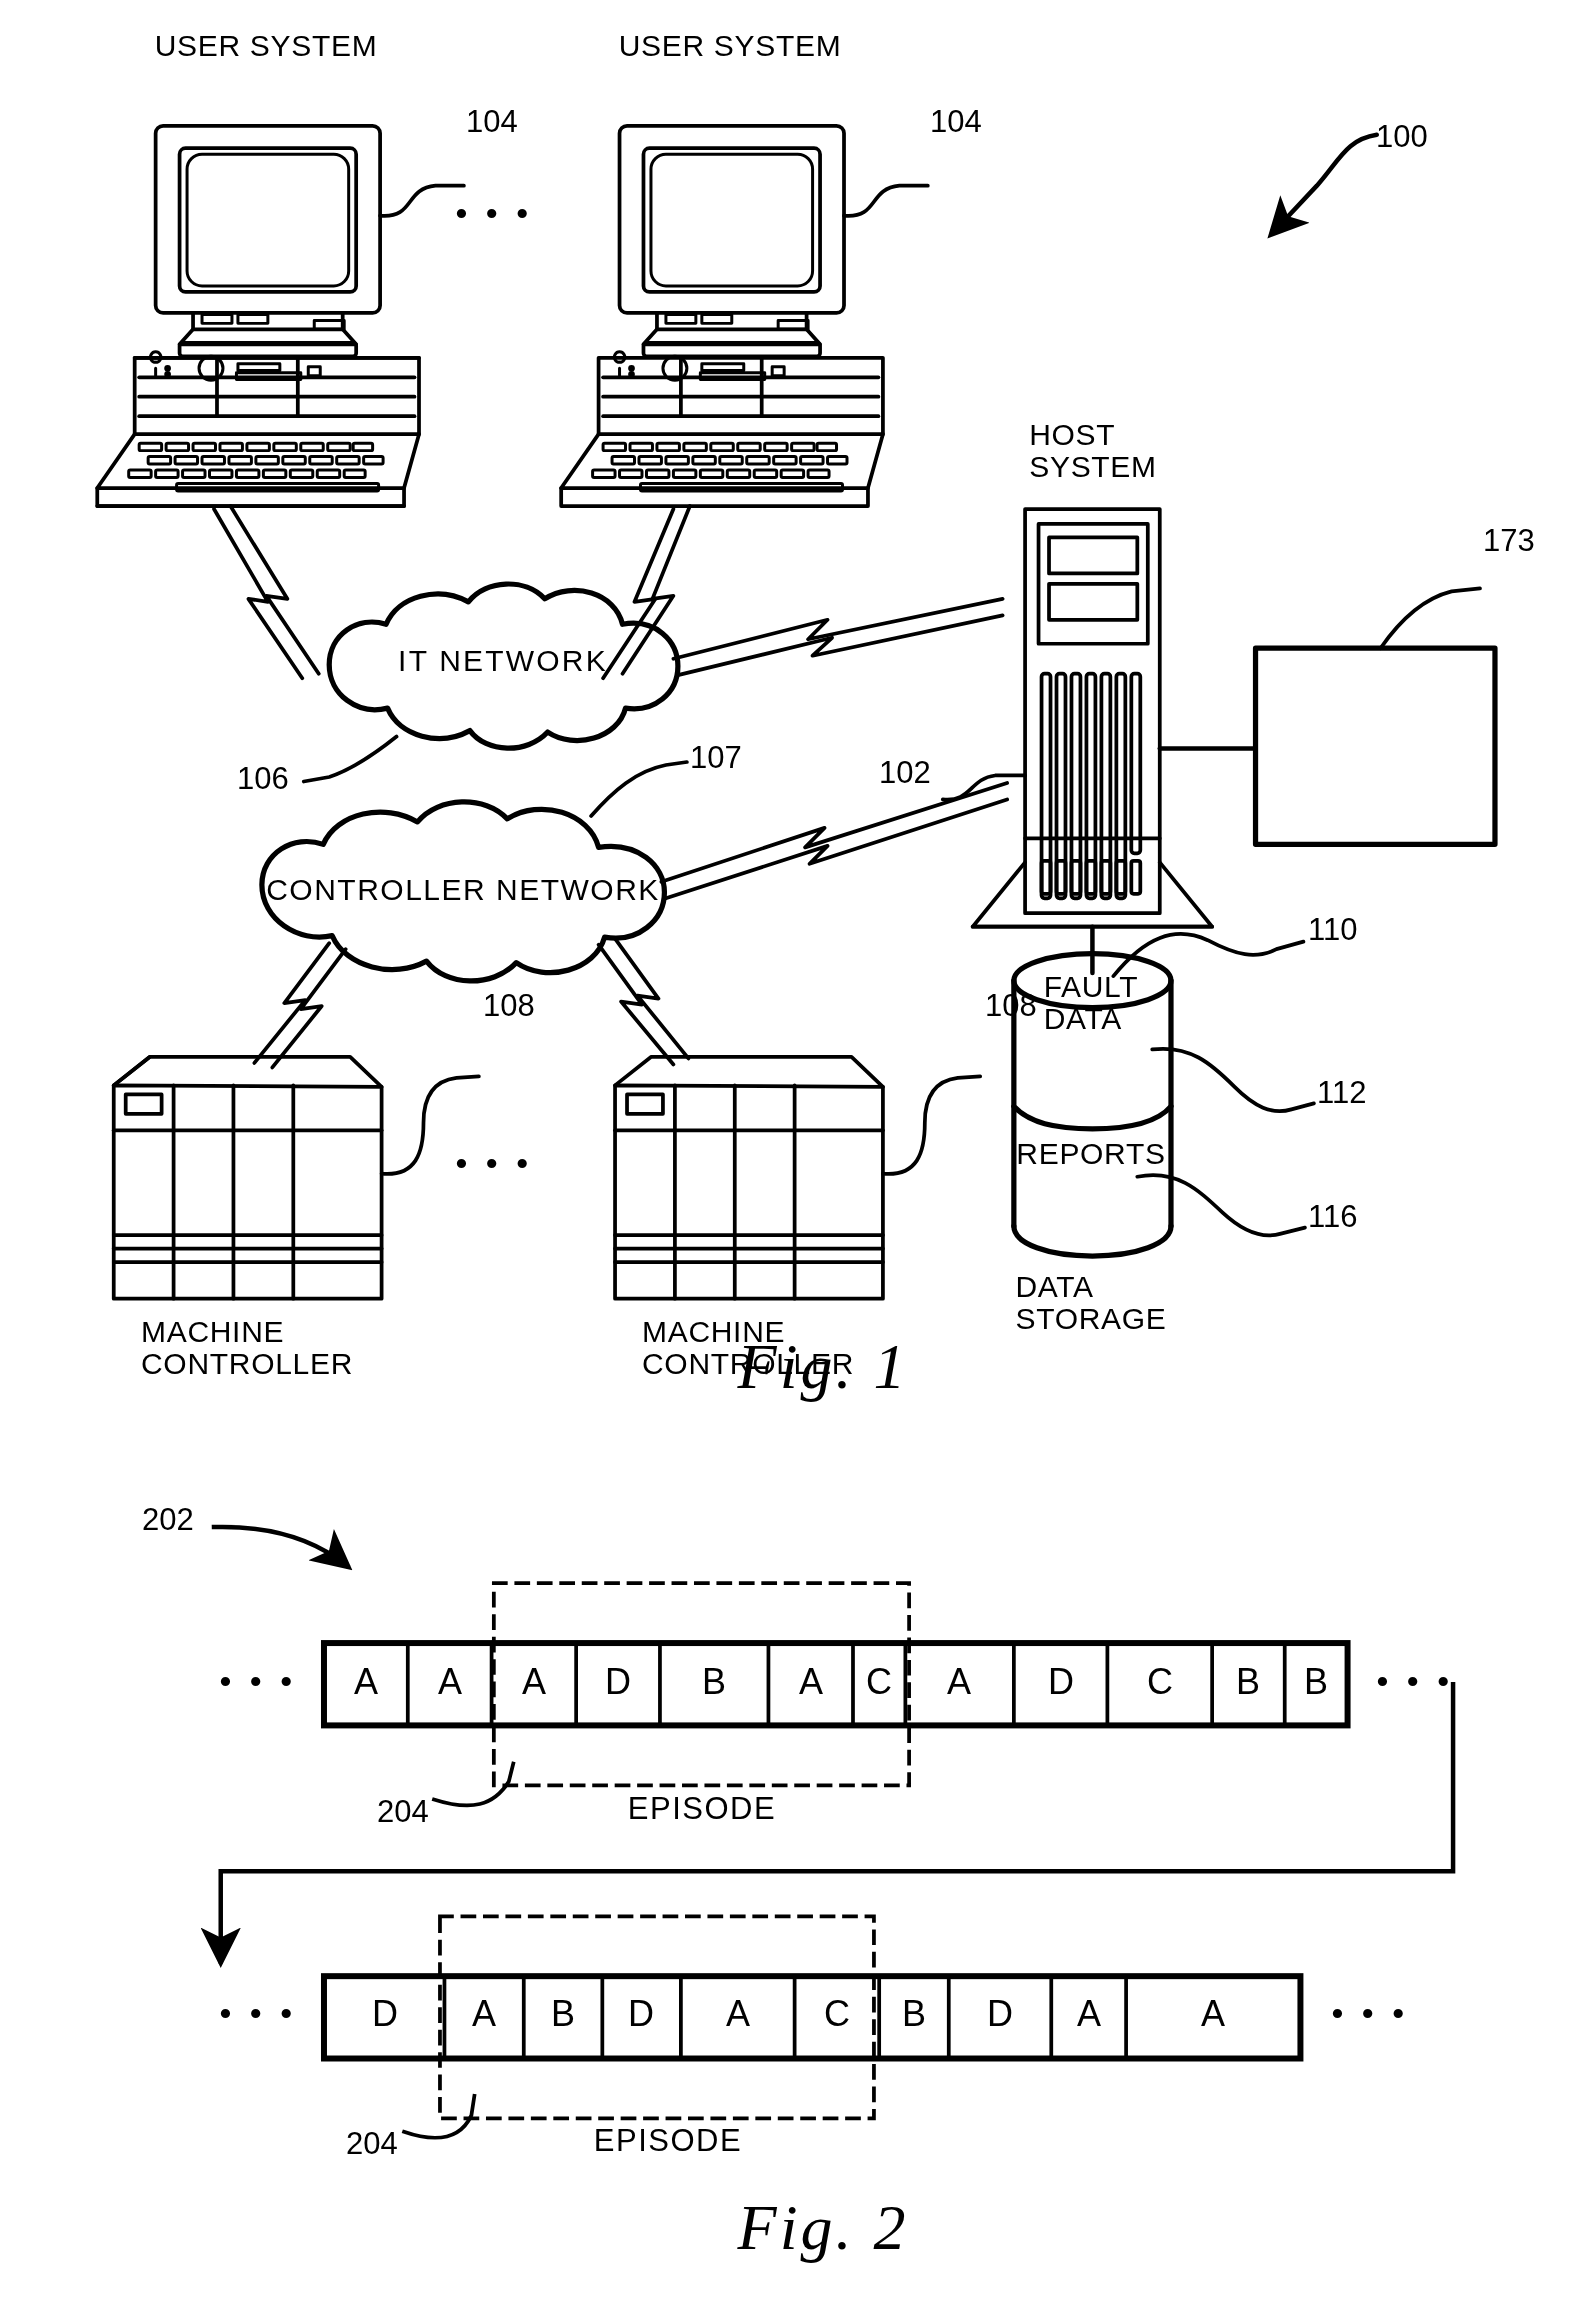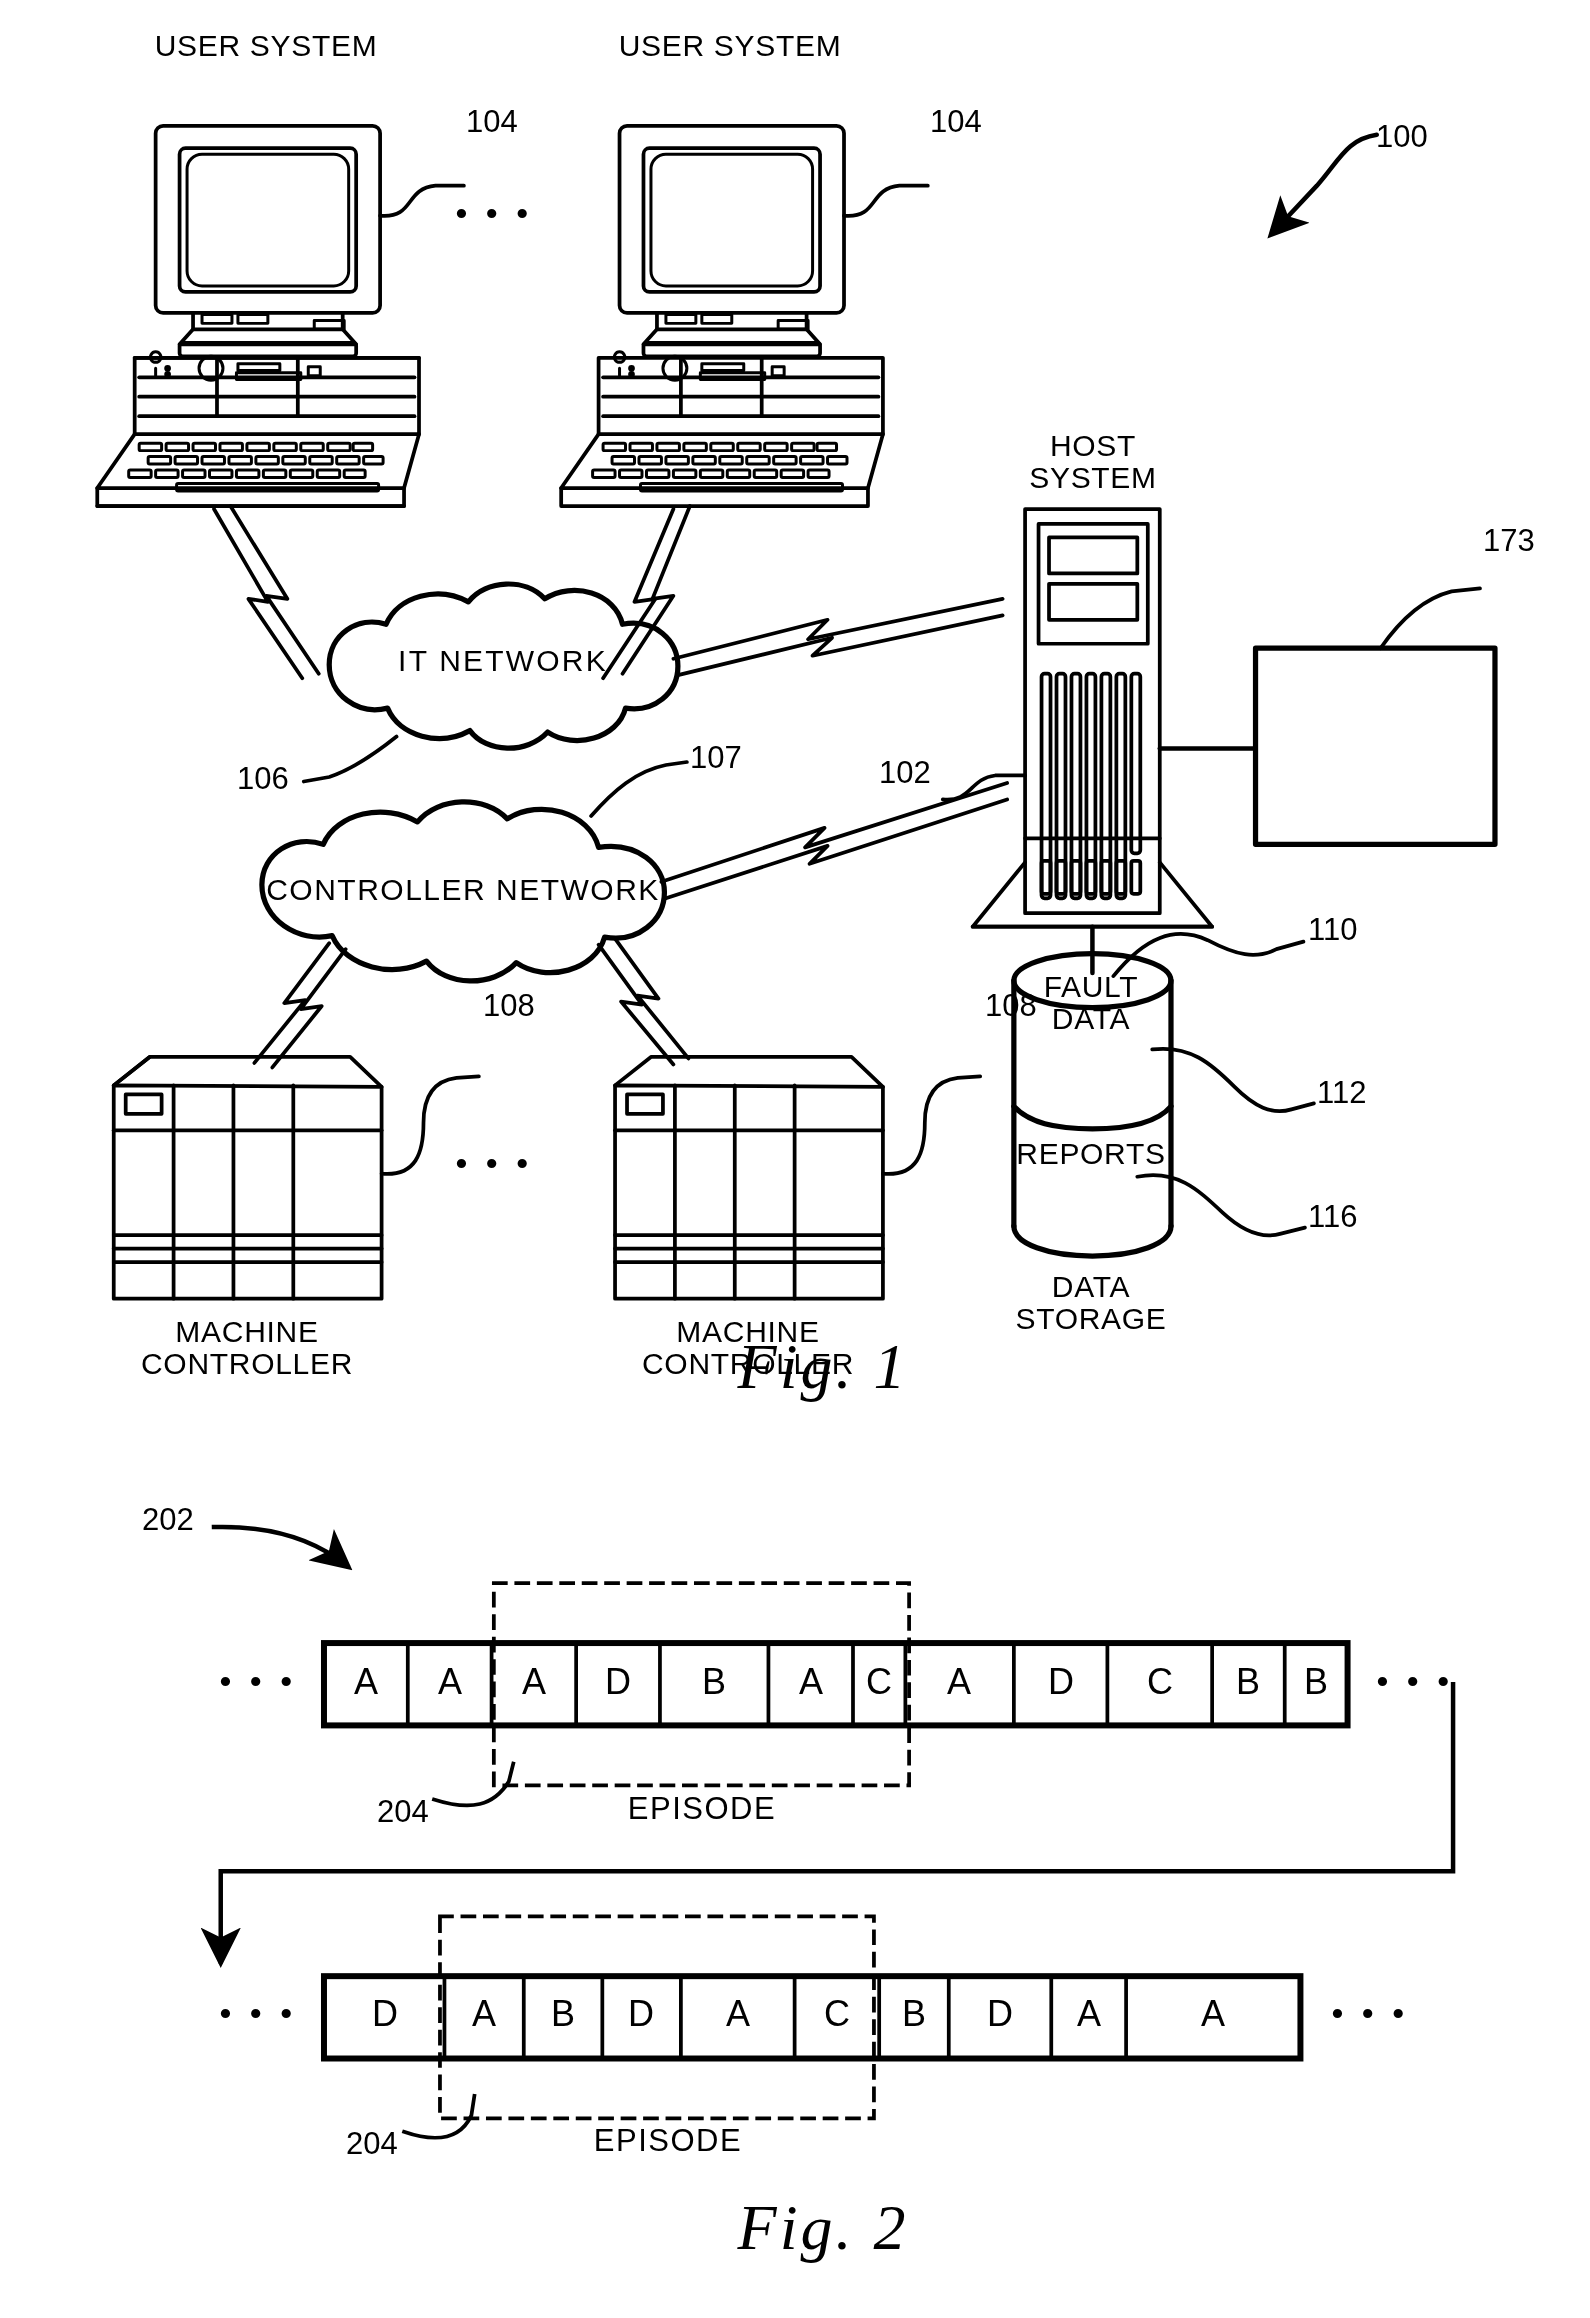--- a/index.html
+++ b/index.html
@@ -7,21 +7,21 @@
   body{
     width:1590px;height:2319px;position:relative;overflow:hidden;
     font-family:"Liberation Sans","DejaVu Sans",sans-serif;
     color:#000;
   }
   .stage{position:absolute;left:0;top:0;width:1590px;height:2319px;}
   svg.layer{position:absolute;left:0;top:0;width:1590px;height:2319px;overflow:visible;}
   .txt{position:absolute;white-space:pre;line-height:1.08;color:#000;}
   .lbl{font-family:"Liberation Sans","DejaVu Sans",sans-serif;font-weight:400;}
   .cap{font-family:"Liberation Serif","DejaVu Serif",serif;font-style:italic;}
-  .ctr{text-align:center;transform:translateX(-50%);}
+  .ctr{text-align:left;transform:translateX(-50%);}
 </style>
 </head>
 <body>
 
 <div class="stage">
 
   <svg class="layer" viewBox="0 0 2125 3098" preserveAspectRatio="none">
     <defs>
       <marker id="arrowSolid" viewBox="0 0 12 12" refX="10" refY="6" markerWidth="9" markerHeight="9" orient="auto-start-reverse">
         <path d="M0,0 L12,6 L0,12 L3,6 Z" fill="#000"></path>
@@ -315,21 +315,21 @@
   <div class="txt lbl" style="left:1376px;top:120px;font-size:31px;text-align:right;">100</div>
 
   <div class="txt lbl ctr" style="left:503px;top:645px;font-size:30px;letter-spacing:2.2px;">IT NETWORK</div>
 
   <div class="txt lbl" style="left:237px;top:762px;font-size:31px;text-align:center;">106</div>
 
   <div class="txt lbl ctr" style="left:463px;top:874px;font-size:30px;letter-spacing:1.5px;">CONTROLLER NETWORK</div>
 
   <div class="txt lbl" style="left:690px;top:741px;font-size:31px;">107</div>
 
-  <div class="txt lbl ctr" style="left:1093px;top:419px;font-size:30px;letter-spacing:0.7px;margin-top:11px;">HOST
+  <div class="txt lbl ctr" style="left:1093px;top:419px;font-size:30px;letter-spacing:0.7px;">HOST
 SYSTEM</div>
 
   <div class="txt lbl" style="left:879px;top:756px;font-size:31px;">102</div>
 
 
   <div class="txt lbl" style="left:1483px;top:524px;font-size:31px;">173</div>
 
   <div class="txt lbl ctr" style="left:1091px;top:971px;font-size:30px;letter-spacing:0.7px;">FAULT
 DATA</div>
 

